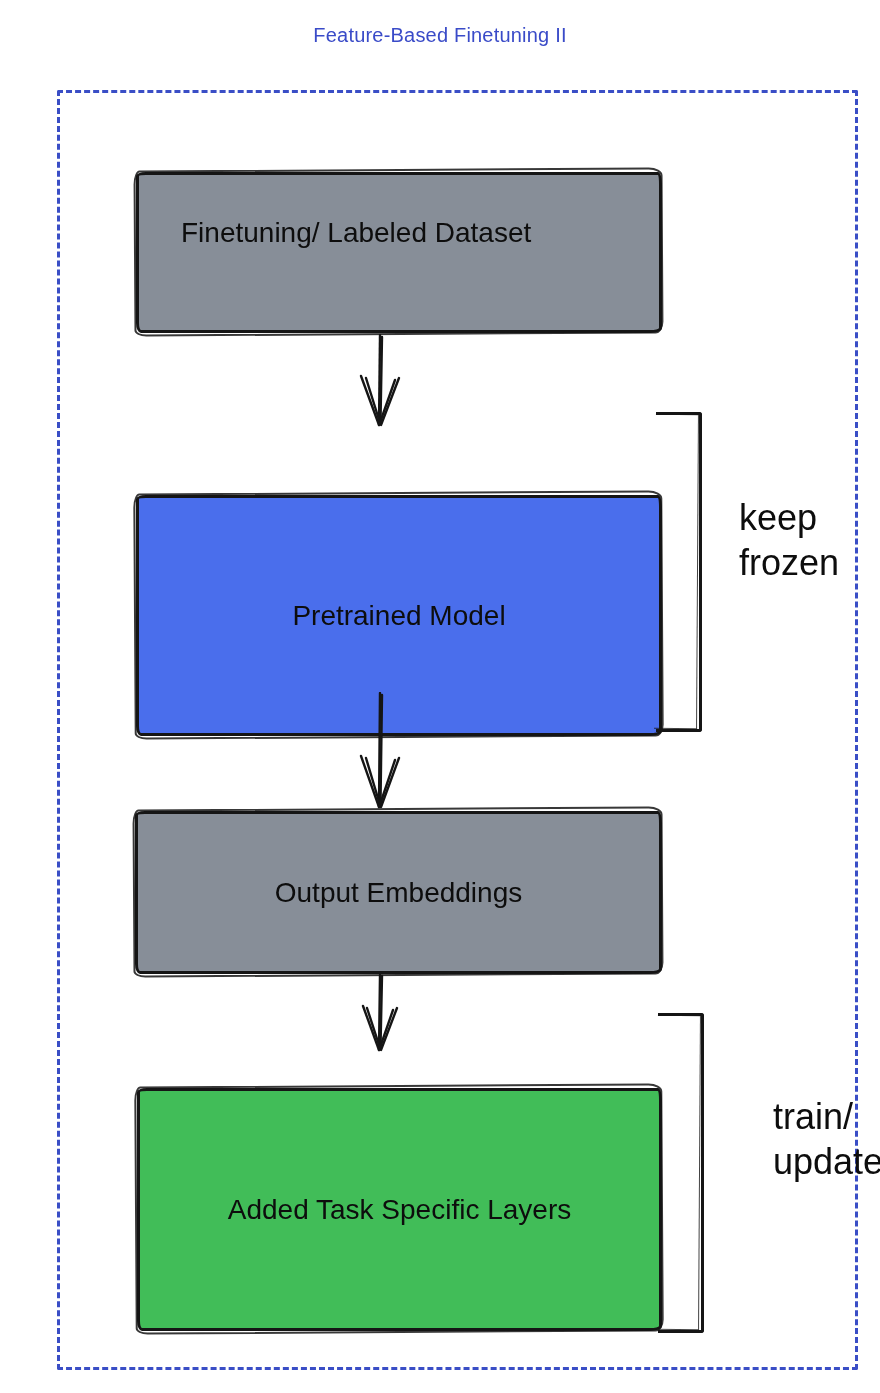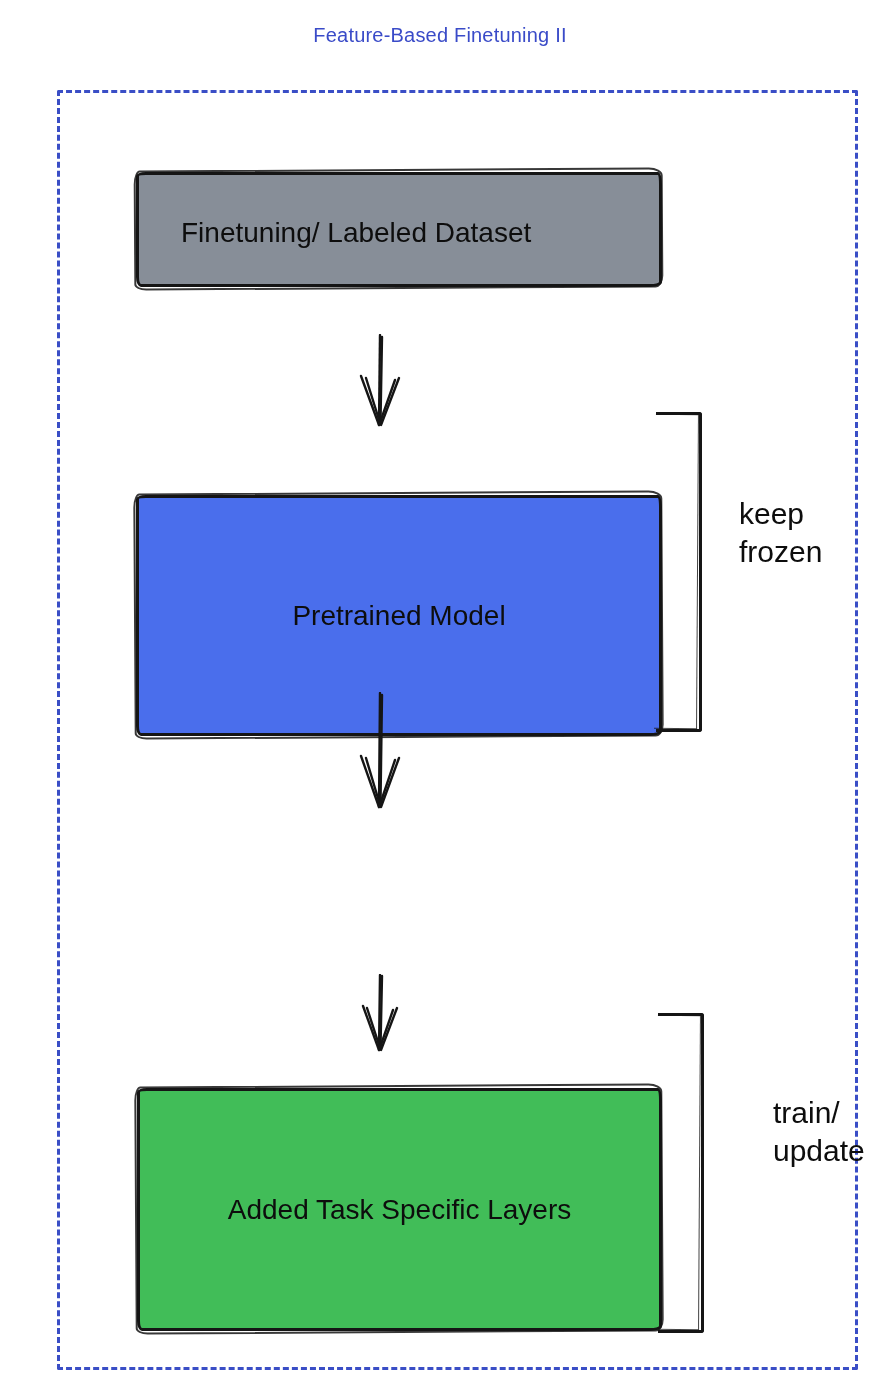--- a/index.html
+++ b/index.html
@@ -51,21 +51,21 @@
     border-radius: 6px 14px 8px 12px / 14px 8px 12px 6px;
     transform: rotate(-0.35deg);
     opacity: 0.85;
     pointer-events: none;
   }
   .node--gray  { background: var(--node-gray); }
   .node--blue  { background: var(--node-blue); }
   .node--green { background: var(--node-green); margin-top: 37px; }
 
   .node--dataset {
-    left: 136px; top: 172px; width: 526px; height: 115px;
+    left: 136px; top: 172px; width: 526px; height: 161px;
     align-items: flex-start; justify-content: flex-start;
     padding: 42px 13px 0 42px;
   }
   .node--pretrained { left: 136px; top: 451px; width: 526px; height: 241px; margin-top: 44px; }
   .node--embeddings { left: 135px; top: 811px; width: 527px; height: 163px; }
   .node--tasklayers { left: 137px; top: 1051px; width: 525px; height: 243px; }
 
   .arrow { position: absolute; width: 48px; }
   .arrow path {
     stroke: var(--stroke);
@@ -93,21 +93,21 @@
     border-left: none;
     transform: rotate(0.35deg);
     opacity: 0.8;
     pointer-events: none;
   }
   .bracket--frozen { left: 656px; top: 412px;  height: 320px; }
   .bracket--train  { left: 658px; top: 1013px; height: 320px; }
 
   .annotation {
     position: absolute;
-    font-size: 30px;
+    font-size: 36px;
     line-height: 1.26;
     color: var(--node-text);
   }
   .annotation--frozen { left: 739px; top: 495px;  width: 108px; }
   .annotation--train  { left: 773px; top: 1094px; width: 118px; }
 </style>
 </head>
 <body>
 
 <div class="page">
@@ -138,20 +138,23 @@
 
   <svg class="arrow arrow--2" viewBox="0 0 48 118" aria-hidden="true">
     <path d="M24 1 L23 115"></path>
     <path d="M26 3 L24.5 111"></path>
     <path d="M5 64 L23 115"></path>
     <path d="M43 66 L25 115"></path>
     <path d="M10 66 L24 113"></path>
     <path d="M39 68 L23.5 114"></path>
   </svg>
 
+  <div class="node node--gray node--embeddings">
+    <span>Output Embeddings</span>
+  </div>
 
   <svg class="arrow arrow--3" viewBox="0 0 48 79" aria-hidden="true">
     <path d="M24 1 L23 76"></path>
     <path d="M26 2 L24.5 73"></path>
     <path d="M7 32 L23 76"></path>
     <path d="M41 34 L25 76"></path>
     <path d="M11 34 L24 74"></path>
     <path d="M37 36 L23.5 75"></path>
   </svg>
 

